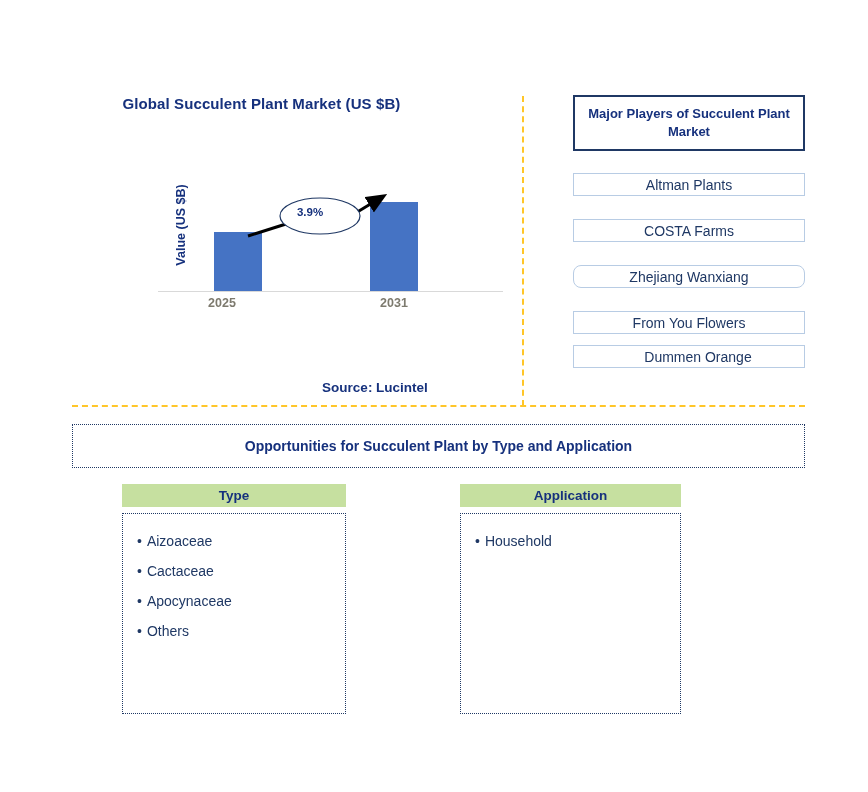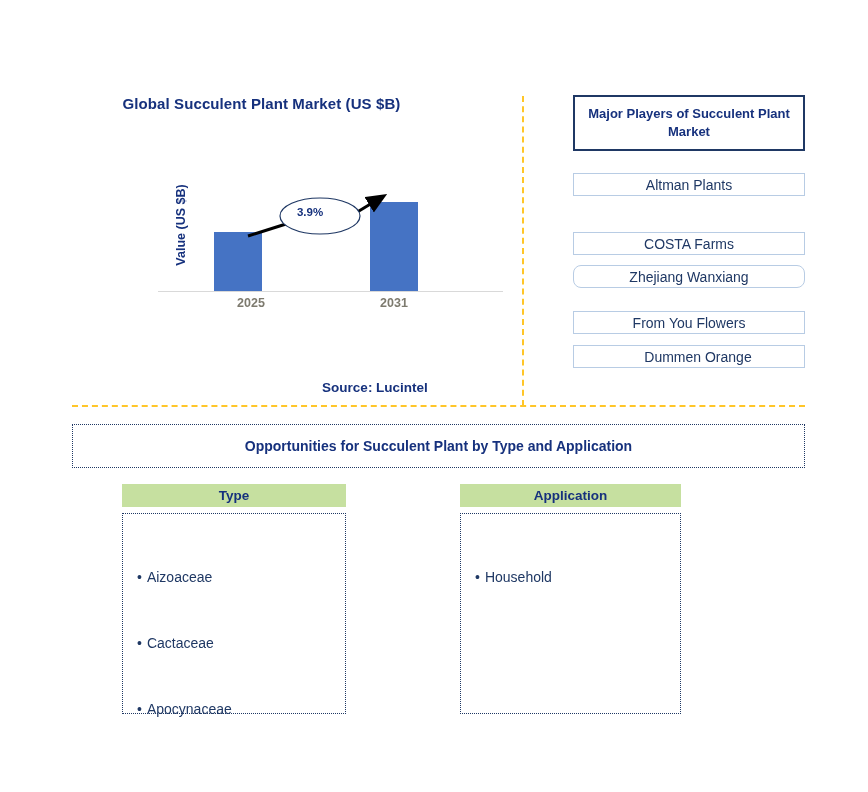--- a/index.html
+++ b/index.html
@@ -51,21 +51,21 @@
   #bar-2025 { left: 64px;  width: 48px; height: 59px; }
   #bar-2031 { left: 220px; width: 48px; height: 89px; }
   .bar-tick {
     top: 116px;
     width: 80px;
     text-align: center;
     font-size: 12.5px;
     font-weight: bold;
     color: #7d7a6e;
   }
-  #tick-2025 { left: 61px; }
+  #tick-2025 { left: 32px; }
   #tick-2031 { left: 204px; }
 
   #growth-svg { left: 96px; top: 8px; }
   #growth-label {
     left: 120px; top: 26px;
     width: 80px;
     text-align: center;
     font-size: 11.5px;
     font-weight: bold;
     color: #16317d;
@@ -145,21 +145,20 @@
     box-sizing: border-box;
     padding: 12px 0 0 14px;
   }
   #type-list-box { left: 122px; top: 513px; width: 224px; height: 201px; }
   #application-list-box { left: 460px; top: 513px; width: 221px; height: 201px; }
   .list-item {
     font-size: 14px;
     color: #1F3864;
     line-height: 30px;
     white-space: nowrap;
-    margin-top: 36px;
   }
   .list-item .bullet { margin-right: 5px; }
 </style>
 </head>
 <body>
 
 <div class="abs" id="chart-title">Global Succulent Plant Market (US $B)</div>
 
 <div class="abs" id="chart-area">
 
@@ -187,39 +186,42 @@
 </div>
 
 <div class="abs" id="source-note">Source: Lucintel</div>
 
 <div class="abs" id="divider-vertical"></div>
 <div class="abs" id="divider-horizontal"></div>
 
 <div class="abs" id="players-header">Major Players of Succulent Plant Market</div>
 
 <div class="abs player-row" style="top:173px;">Altman Plants</div>
-<div class="abs player-row" style="top:232px;">COSTA Farms</div>
+<div class="abs player-row" style="top:219px;">COSTA Farms</div>
 <div class="abs player-row" style="top:265px;border-radius:8px;">Zhejiang Wanxiang</div>
 <div class="abs player-row" style="top:311px;">From You Flowers</div>
 <div class="abs player-row" style="top:345px;padding-left:18px;">Dummen Orange</div>
 
 <div class="abs" id="opportunities-banner">Opportunities for Succulent Plant by Type and Application</div>
 
 <div class="abs col-header" id="type-header">Type</div>
 <div class="abs col-header" id="application-header">Application</div>
 
 <div class="abs list-box" id="type-list-box">
   <div class="list-item">
     <span class="bullet">•</span><span>Aizoaceae</span>
   </div>
   <div class="list-item">
     <span class="bullet">•</span><span>Cactaceae</span>
   </div>
   <div class="list-item">
     <span class="bullet">•</span><span>Apocynaceae</span>
   </div>
+  <div class="list-item">
+    <span class="bullet">•</span><span>Others</span>
+  </div>
 </div>
 
 <div class="abs list-box" id="application-list-box">
   <div class="list-item">
     <span class="bullet">•</span><span>Household</span>
   </div>
 </div>
 
 </body></html>

